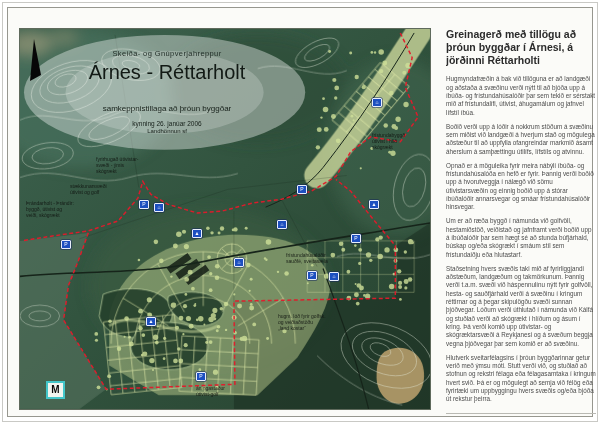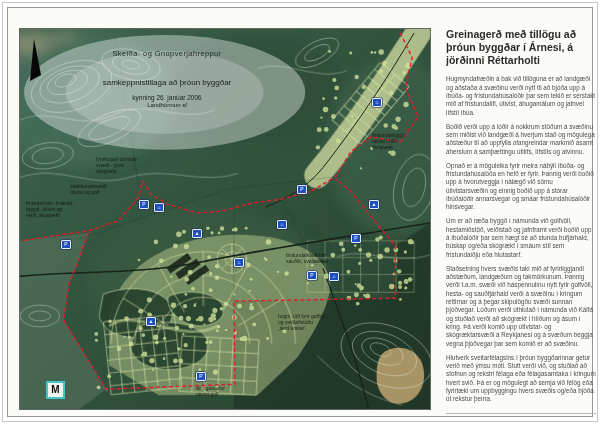--- a/index.html
+++ b/index.html
@@ -341,20 +341,21 @@
       <ellipse cx="146" cy="64" rx="142" ry="58" fill="#ffffff" opacity=".38"></ellipse>
       <ellipse cx="146" cy="64" rx="100" ry="42" fill="#ffffff" opacity=".2"></ellipse>
     </svg>
 
     <svg class="north" width="20" height="48" viewBox="0 0 20 48">
       <path d="M8,2 L15,38 L4,44 Z" fill="#070707"></path>
     </svg>
 
     <div class="titlebox">
       <div class="t-muni">Skeiða- og Gnúpverjahreppur</div>
+      <div class="t-main">Árnes - Réttarholt</div>
       <div class="t-sub">samkeppnistillaga að þróun byggðar</div>
       <div class="t-kyn">kynning 26. janúar 2006</div>
       <div class="t-auth">Landhönnun sf</div>
     </div>
 
     <div style="position:absolute;inset:0;">
         <div class="map-label" style="left: 76px; top: 128px;">
           <div>fyrirhugað útivistar-</div>
           <div>svæði - ýmis</div>
           <div>skógrækt</div>

